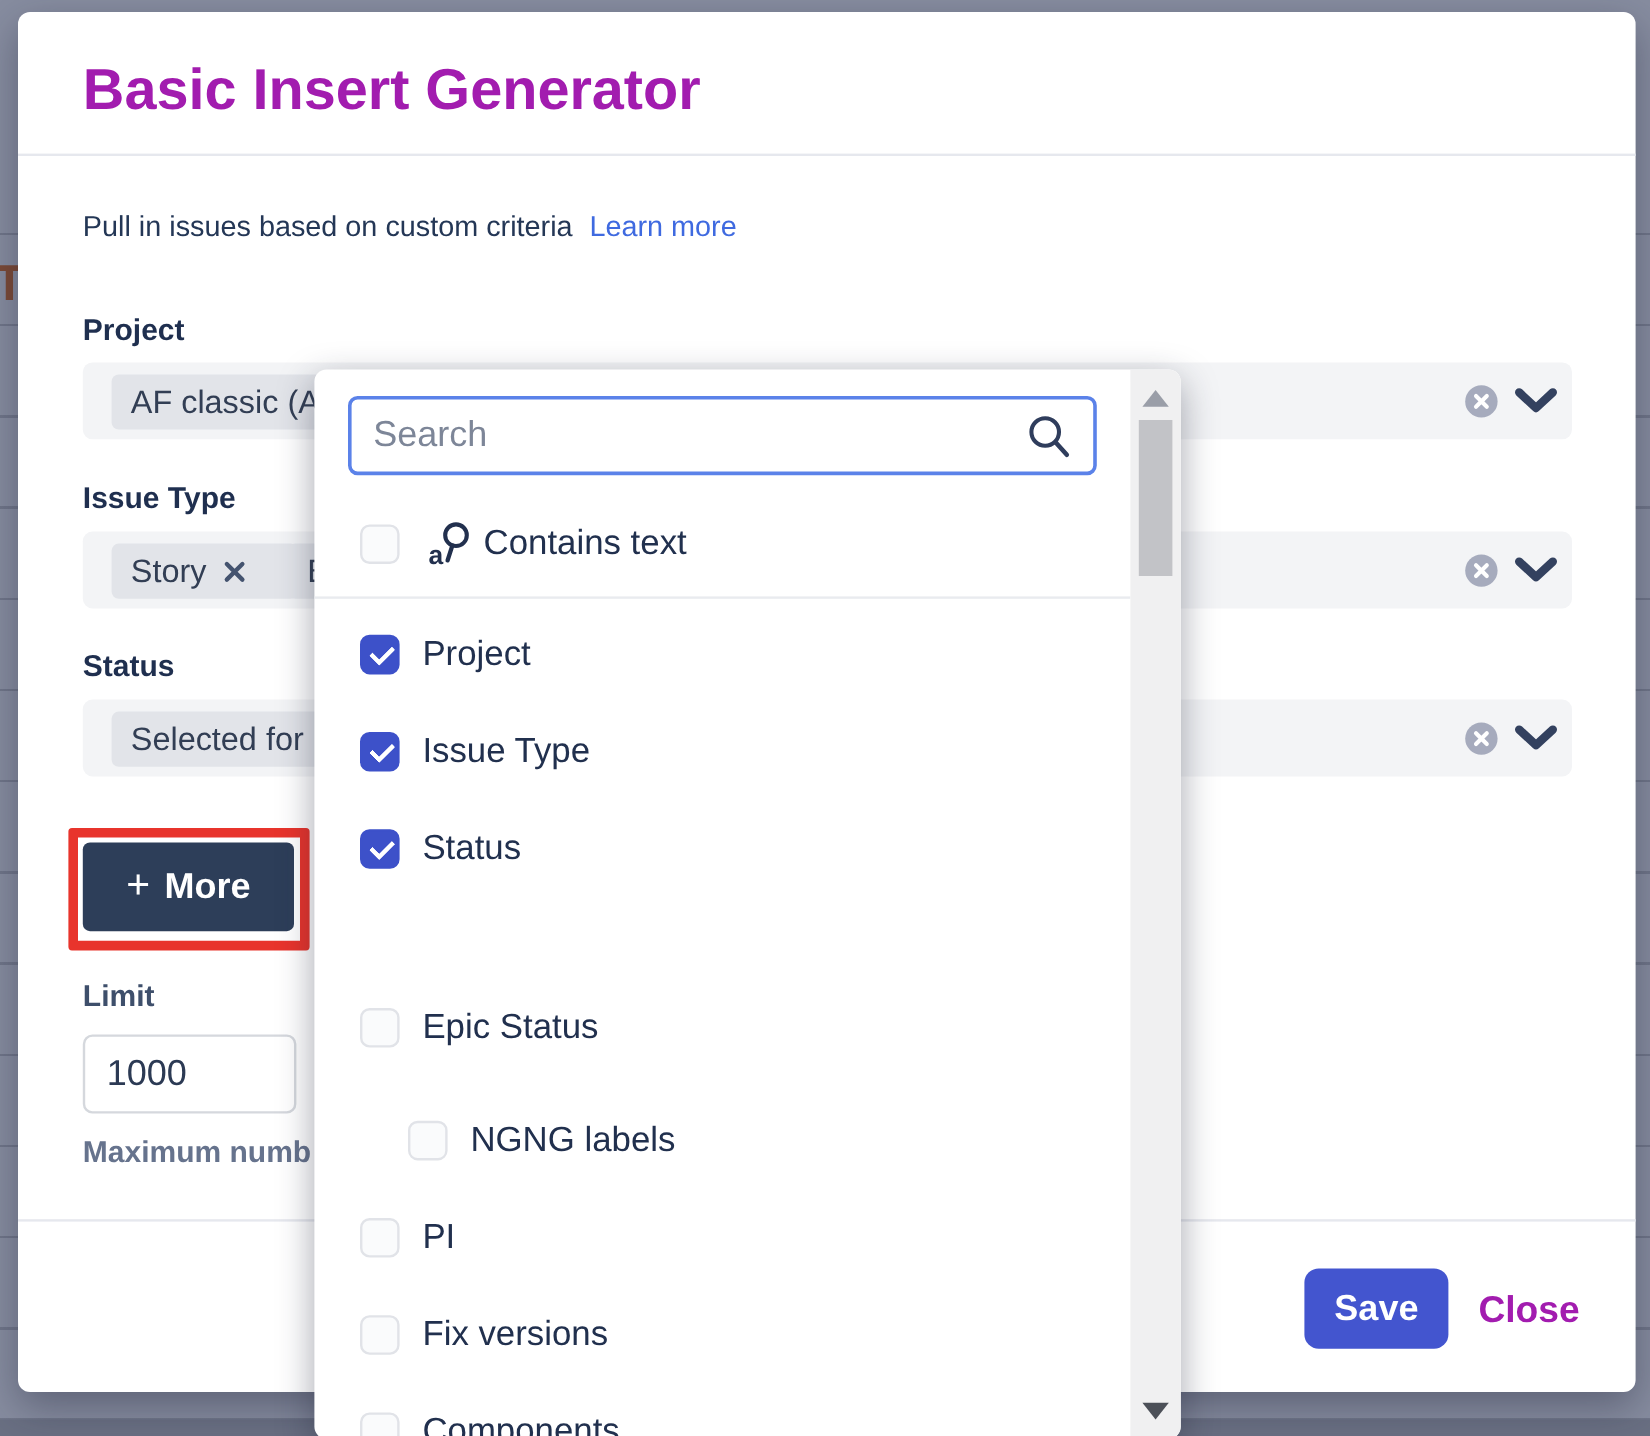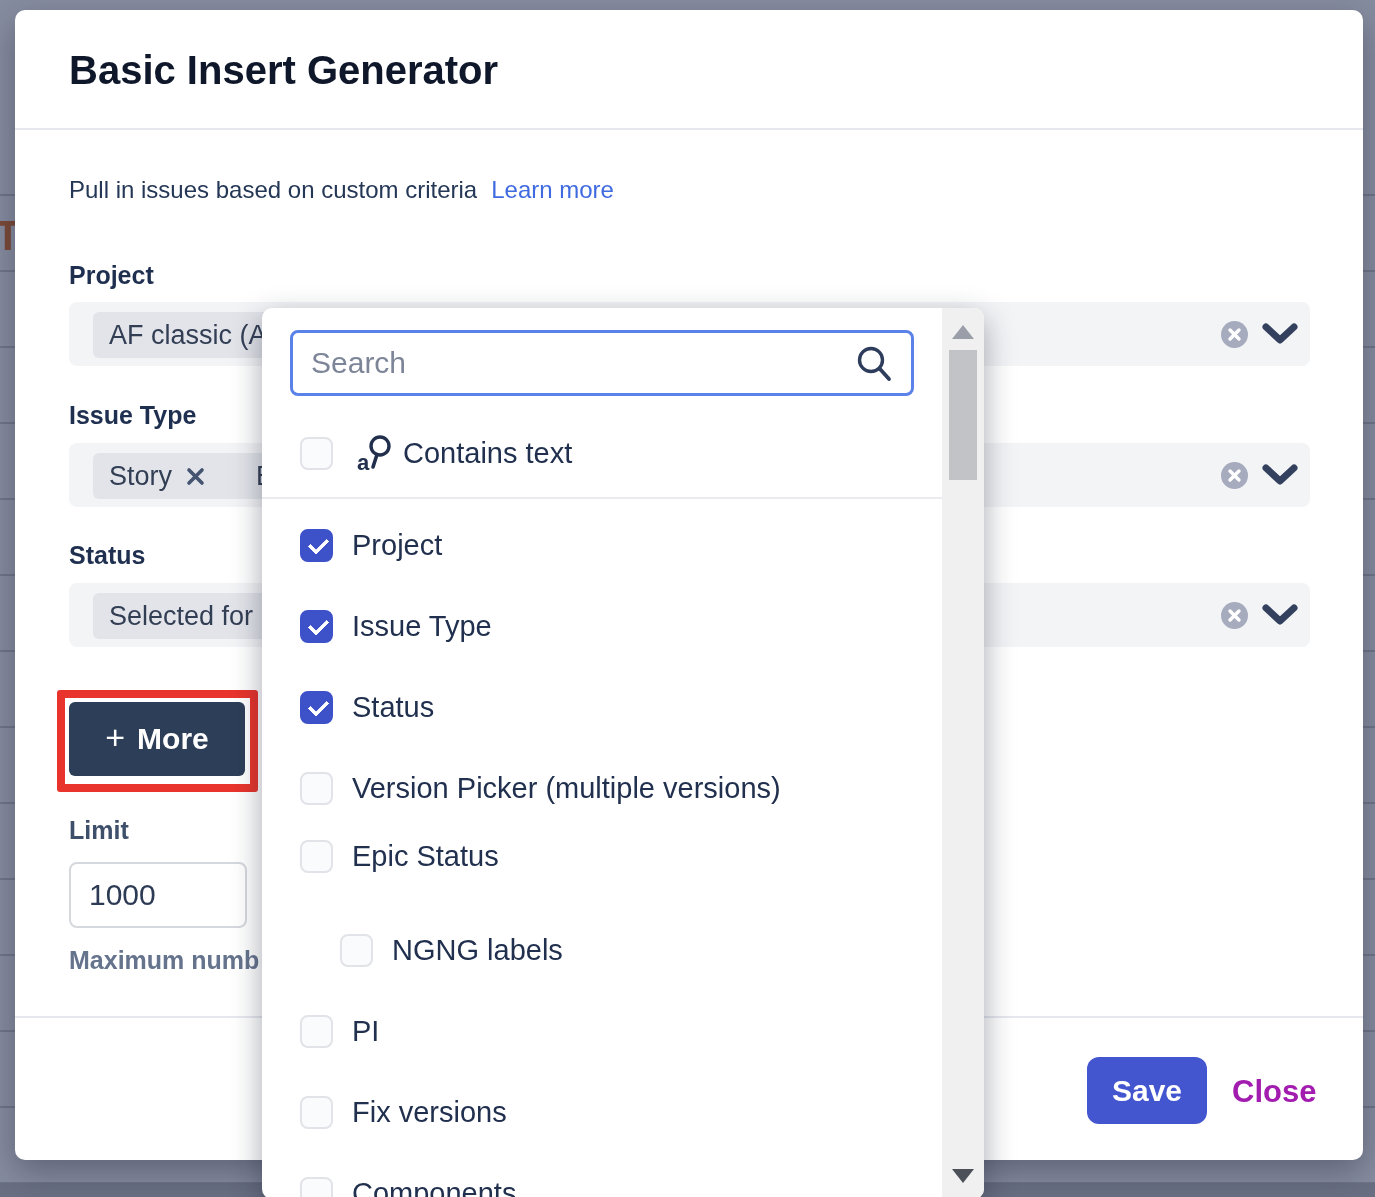--- a/index.html
+++ b/index.html
@@ -9,21 +9,21 @@
 
   
   .bg-rows { position:absolute; left:0; top:120px; right:0; bottom:0;
     background:repeating-linear-gradient(to bottom, transparent 0 74px, rgba(70,76,96,.35) 74px 76px); }
   .bg-bottom-bar { position:absolute; left:0; top:1183px; width:100%; height:14px; background:#6a7083; }
   .bg-text-fragment { position:absolute; left:-5px; top:212px; font-size:42px; font-weight:800; color:#7c4a36; }
 
   
   .modal { position:absolute; left:15px; top:10px; width:1348px; height:1150px;
     background:#ffffff; border-radius:10px; box-shadow:0 12px 34px rgba(25,30,50,.38); }
-  .modal-title { position:absolute; left:54px; top:38px; font-size:40px; font-weight:700; color:#0f172a; }
+  .modal-title { position:absolute; left:54px; top:38px; font-size:48px; font-weight:700; color:#a21caf; }
   .modal-header-divider { position:absolute; left:0; top:118px; width:100%; height:2px; background:#e6e8ee; }
   .modal-subtitle { position:absolute; left:54px; top:166px; font-size:24px; color:#243756; }
   .learn-more { color:#3f6ae0; margin-left:14px; text-decoration:none; cursor:pointer; }
 
   .field-label { position:absolute; left:54px; font-size:25px; font-weight:700; color:#1f2f4f; }
   .select-field { position:absolute; left:54px; width:1241px; height:64px; background:#f3f4f6; border-radius:8px; }
   .chip { position:absolute; top:10px; height:46px; background:#e2e4e9; border-radius:6px;
     display:flex; align-items:center; padding:0 16px; font-size:27px; color:#323e54; white-space:nowrap; overflow:hidden; }
   .chip .chip-x { margin-left:14px; flex:0 0 auto; }
   .clear-btn { position:absolute; right:62px; top:19px; width:27px; height:27px; border-radius:50%; background:#a6abbd;
@@ -202,24 +202,20 @@
       <span class="dd-label">Project</span>
     </div>
     <div class="dd-item" style="top:278px;">
       <span class="cb checked"></span>
       <span class="dd-label">Issue Type</span>
     </div>
     <div class="dd-item" style="top:359px;">
       <span class="cb checked"></span>
       <span class="dd-label">Status</span>
     </div>
-    <div class="dd-item" style="top:440px;">
-      <span class="cb"></span>
-      <span class="dd-label">Version Picker (multiple versions)</span>
-    </div>
     <div class="dd-item" style="top:508px;">
       <span class="cb"></span>
       <span class="dd-label">Epic Status</span>
     </div>
     <div class="dd-item" style="top:602px;padding-left:40px;">
       <span class="cb"></span>
       <span class="dd-label">NGNG labels</span>
     </div>
     <div class="dd-item" style="top:764px;">
       <span class="cb"></span>

